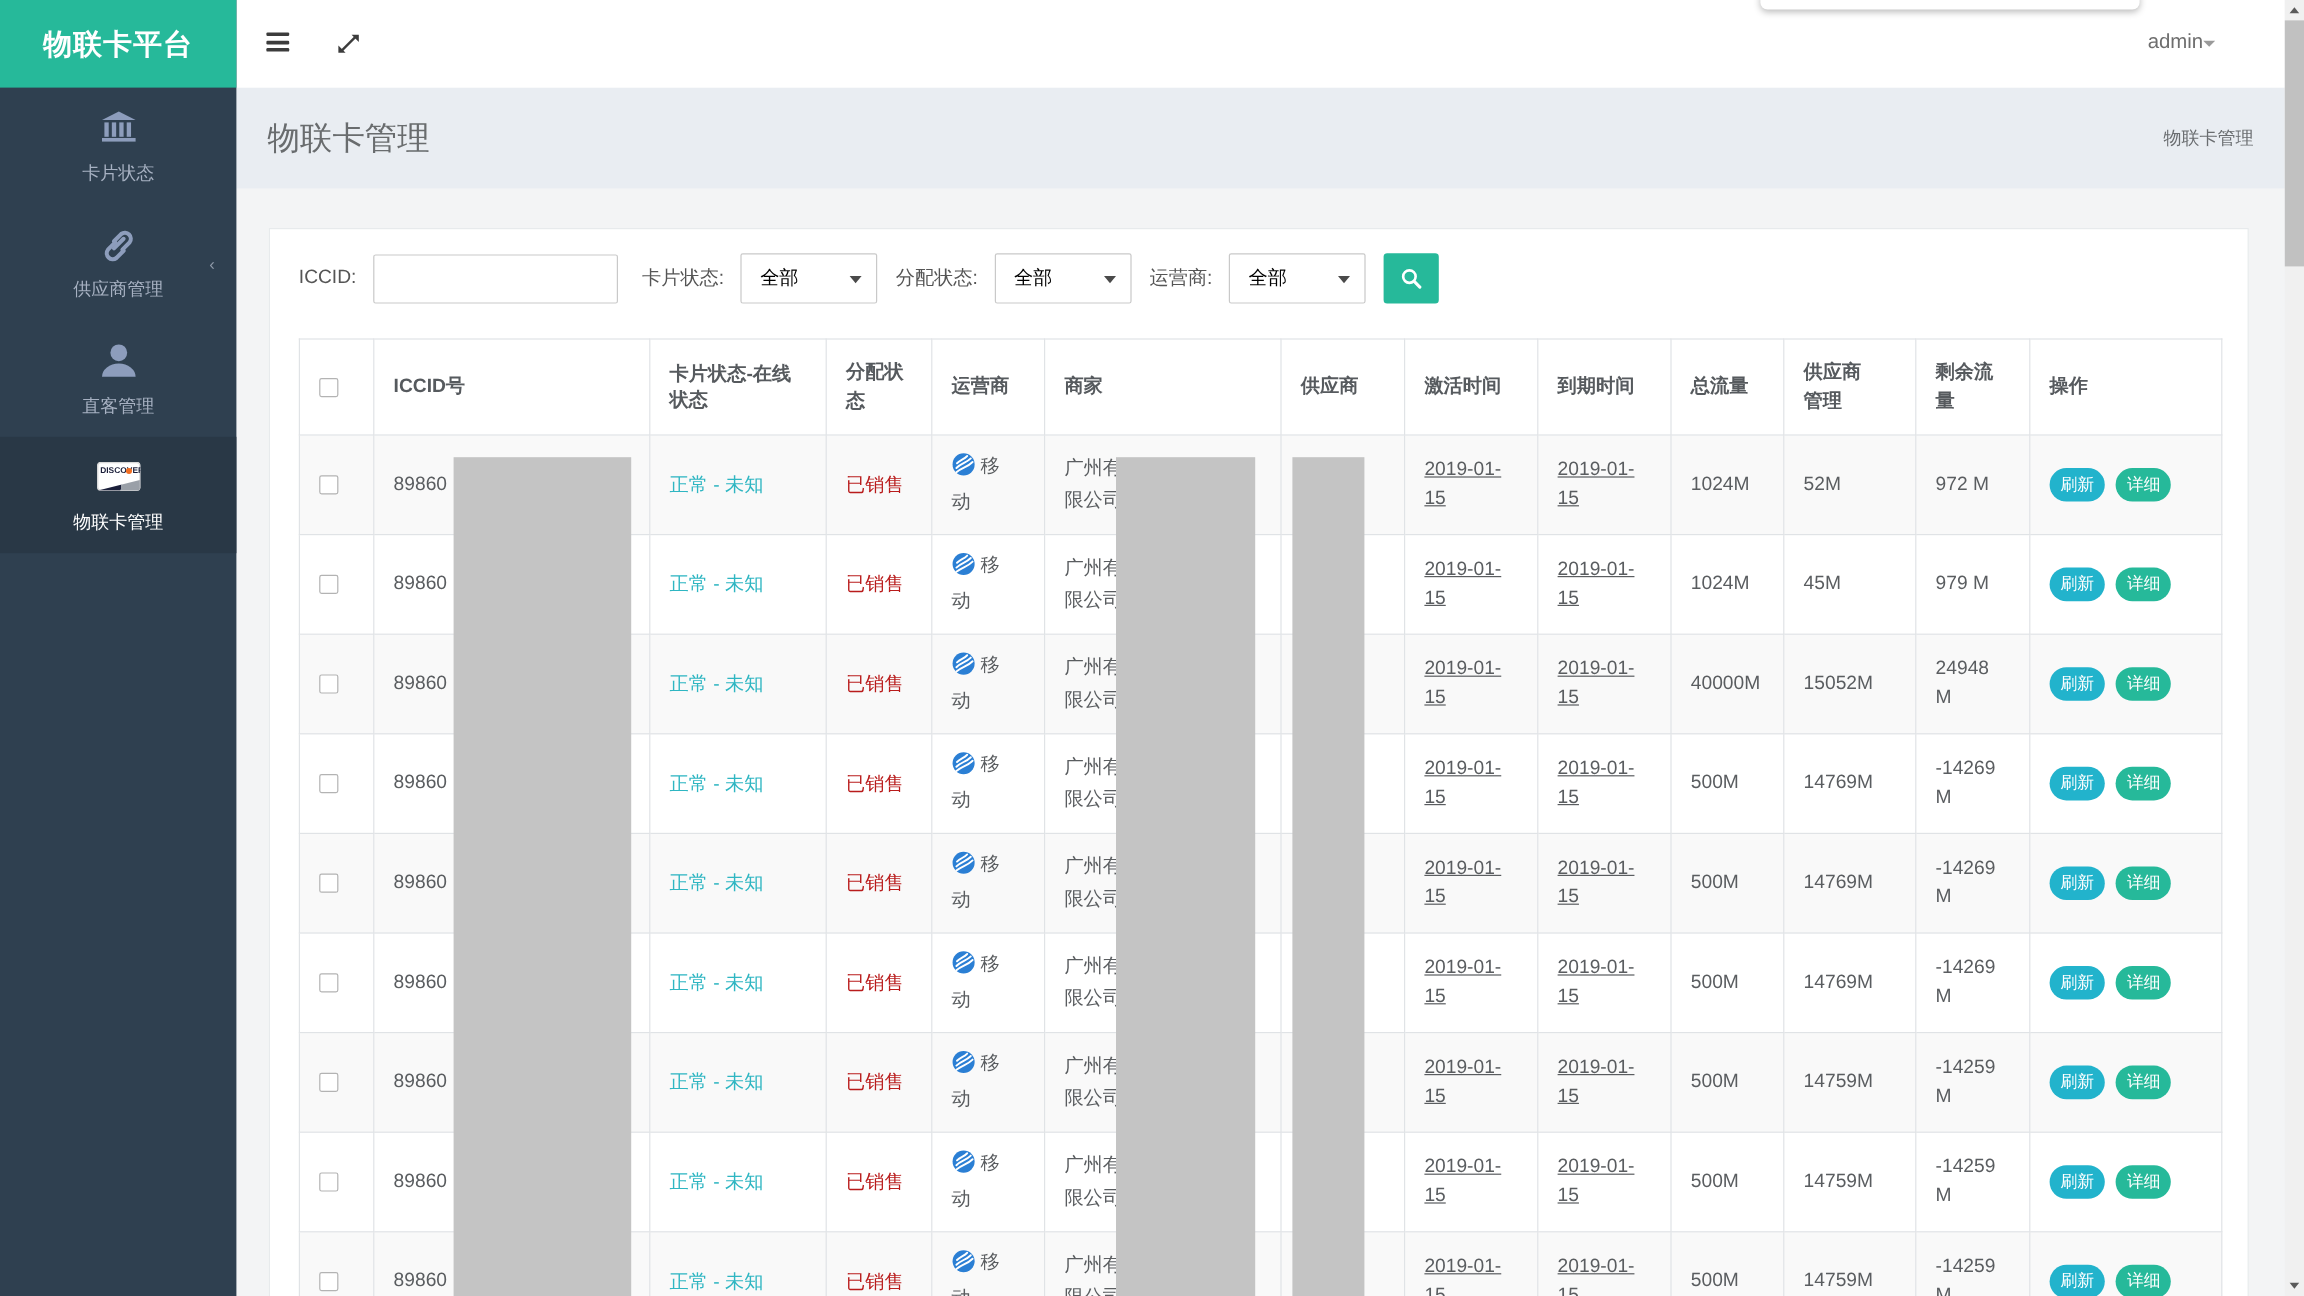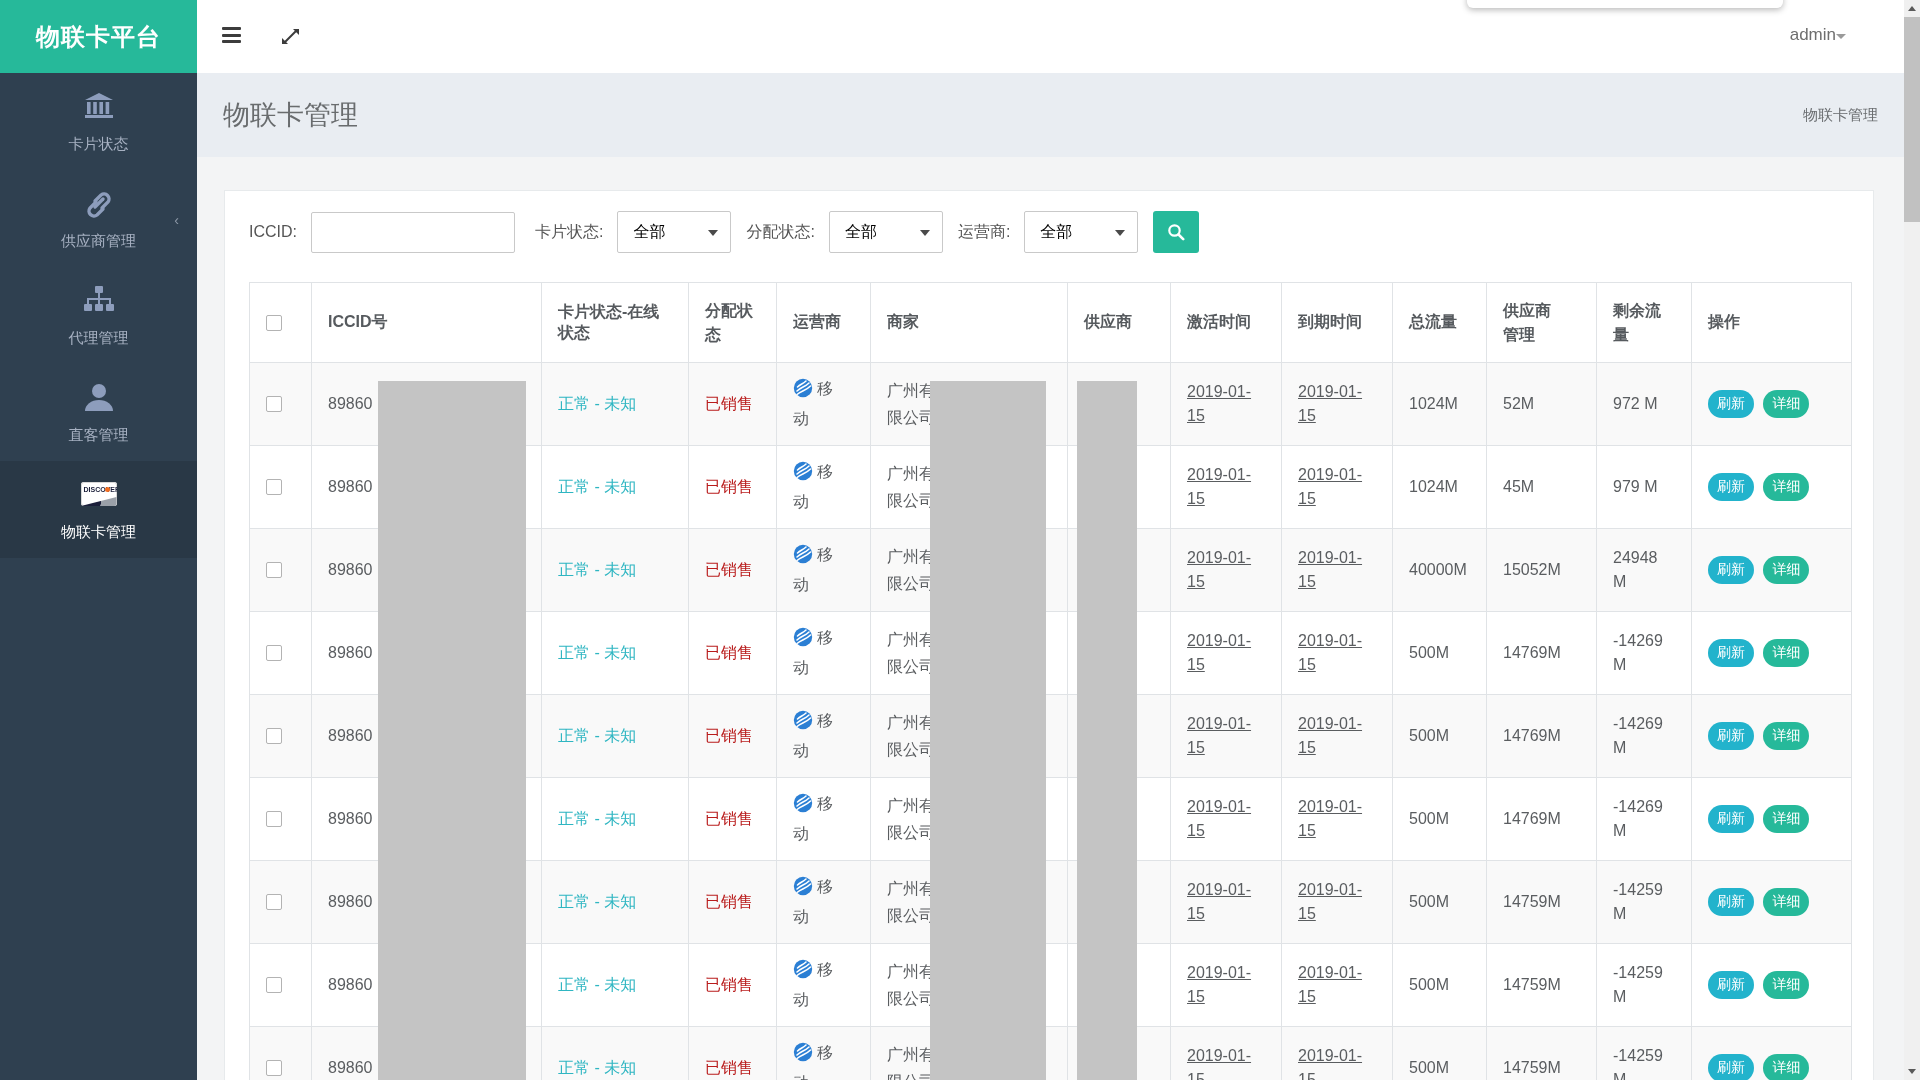--- a/index.html
+++ b/index.html
@@ -131,38 +131,20 @@
           <svg width="34" height="34" viewBox="0 0 34 34" fill="none" stroke="#8d9dbc" stroke-width="3.4" stroke-linecap="round">
             <path d="M14 20 L8 26 a5 5 0 0 0 7 7 l6-6" transform="translate(0,-4)"></path>
             <path d="M20 14 L26 8 a5 5 0 0 0 -7-7 l-6 6" transform="translate(0,8)"></path>
             <line x1="13" y1="21" x2="21" y2="13"></line>
           </svg>
         </span>
         <span class="lbl">供应商管理</span>
         <span class="nav-chevron">‹</span>
       </div>
 
-      <div class="nav-item">
-        <span class="ico">
-          <svg width="34" height="32" viewBox="0 0 34 32">
-              <g fill="#8d9dbc">
-            <rect x="13" y="2" width="8" height="7" rx="1"></rect>
-            <rect x="2" y="20" width="8" height="7" rx="1"></rect>
-                <rect x="13" y="20" width="8" height="7" rx="1"></rect>
-                <rect x="24" y="20" width="8" height="7" rx="1"></rect>
-            <rect x="16" y="9" width="2" height="6"></rect>
-                <rect x="5" y="14" width="24" height="2"></rect>
-            <rect x="5" y="14" width="2" height="6"></rect>
-                <rect x="27" y="14" width="2" height="6"></rect>
-                <rect x="16" y="14" width="2" height="6"></rect>
-          </g>
-            </svg>
-        </span>
-        <span class="lbl">代理管理</span>
-      </div>
 
       <div class="nav-item">
         <span class="ico">
           <svg width="32" height="32" viewBox="0 0 32 32">
               <g fill="#8d9dbc">
             <circle cx="16" cy="10" r="7"></circle>
             <path d="M2 30 a14 11 0 0 1 28 0 z"></path>
           </g>
             </svg>
         </span>

